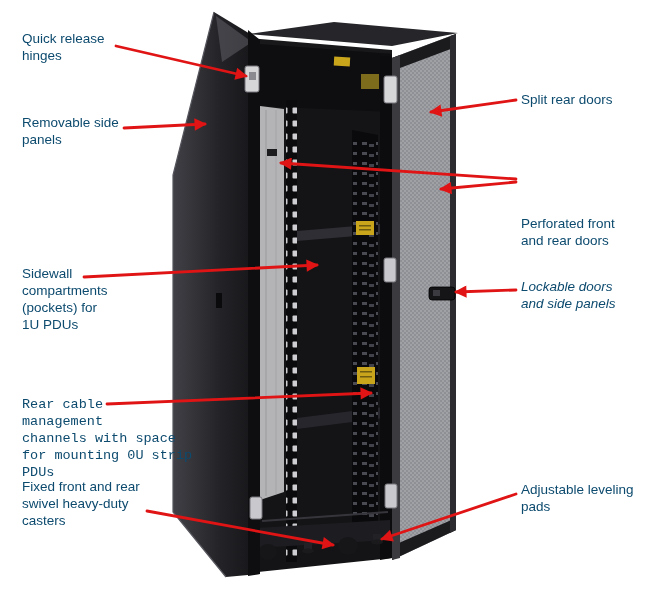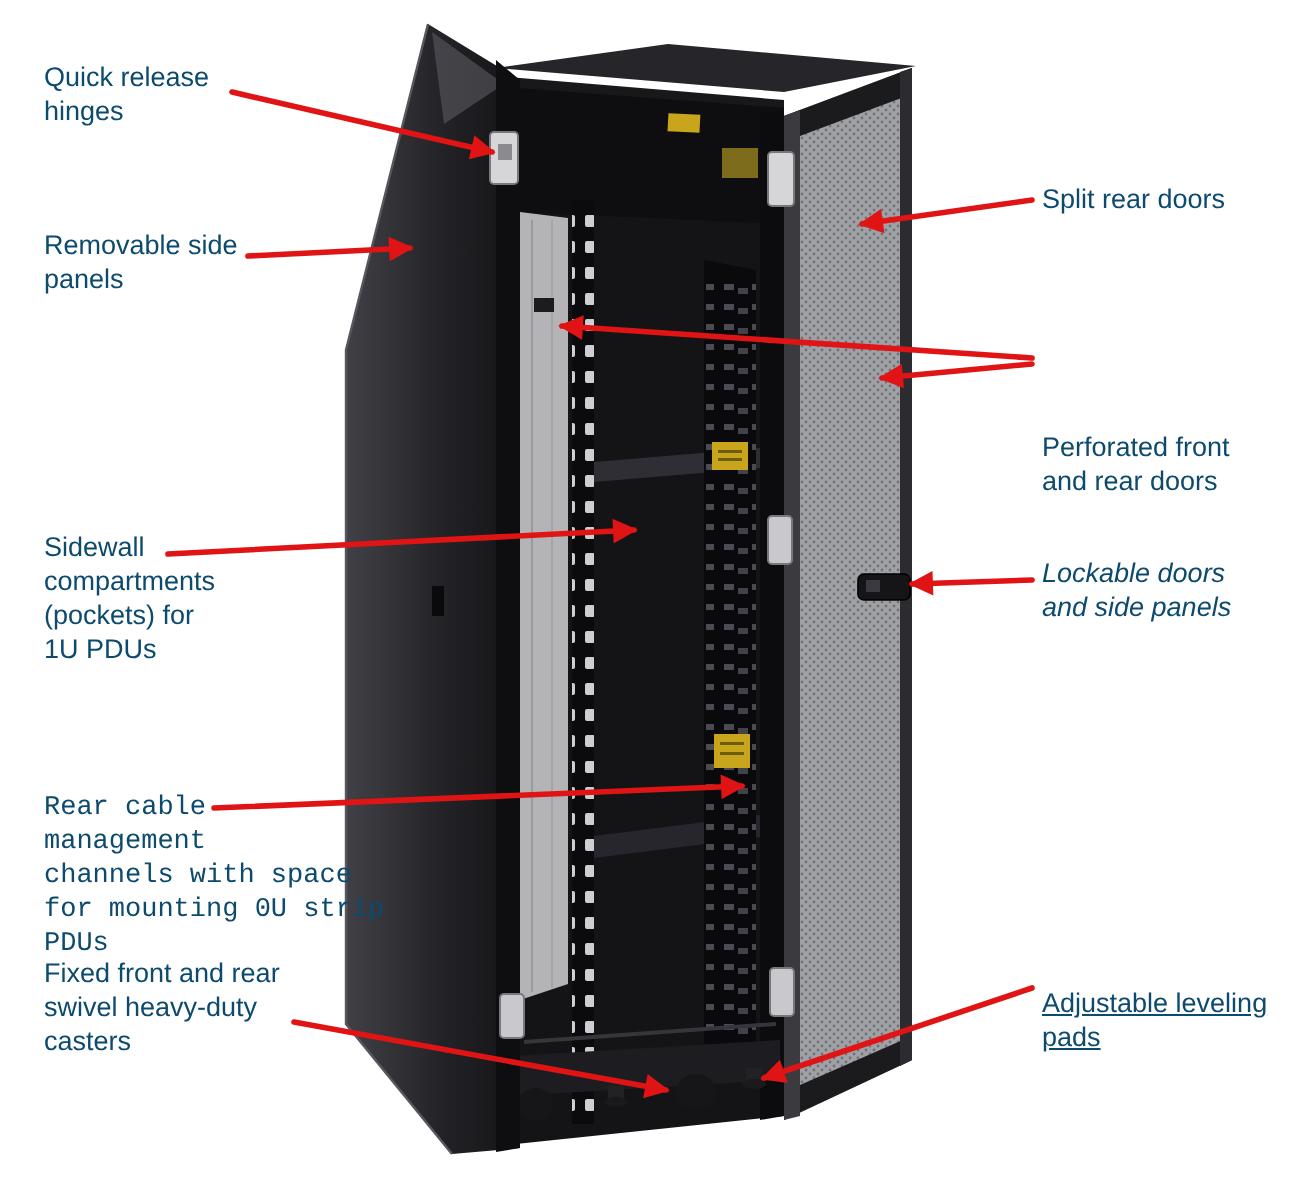--- a/index.html
+++ b/index.html
@@ -154,15 +154,15 @@
   <div class="callout" style="left:22px;top:396px;font-family:Liberation Mono, monospace;">Rear cable
 management
 channels with space
 for mounting 0U strip
 PDUs</div>
 
   <div class="callout" style="left:22px;top:478px;">Fixed front and rear
 swivel heavy-duty
 casters</div>
 
-  <div class="callout" style="left:521px;top:493px;text-decoration:underline;">Adjustable leveling
+  <div class="callout" style="left:521px;top:481px;">Adjustable leveling
 pads</div>
 </div>
 
 </body></html>

